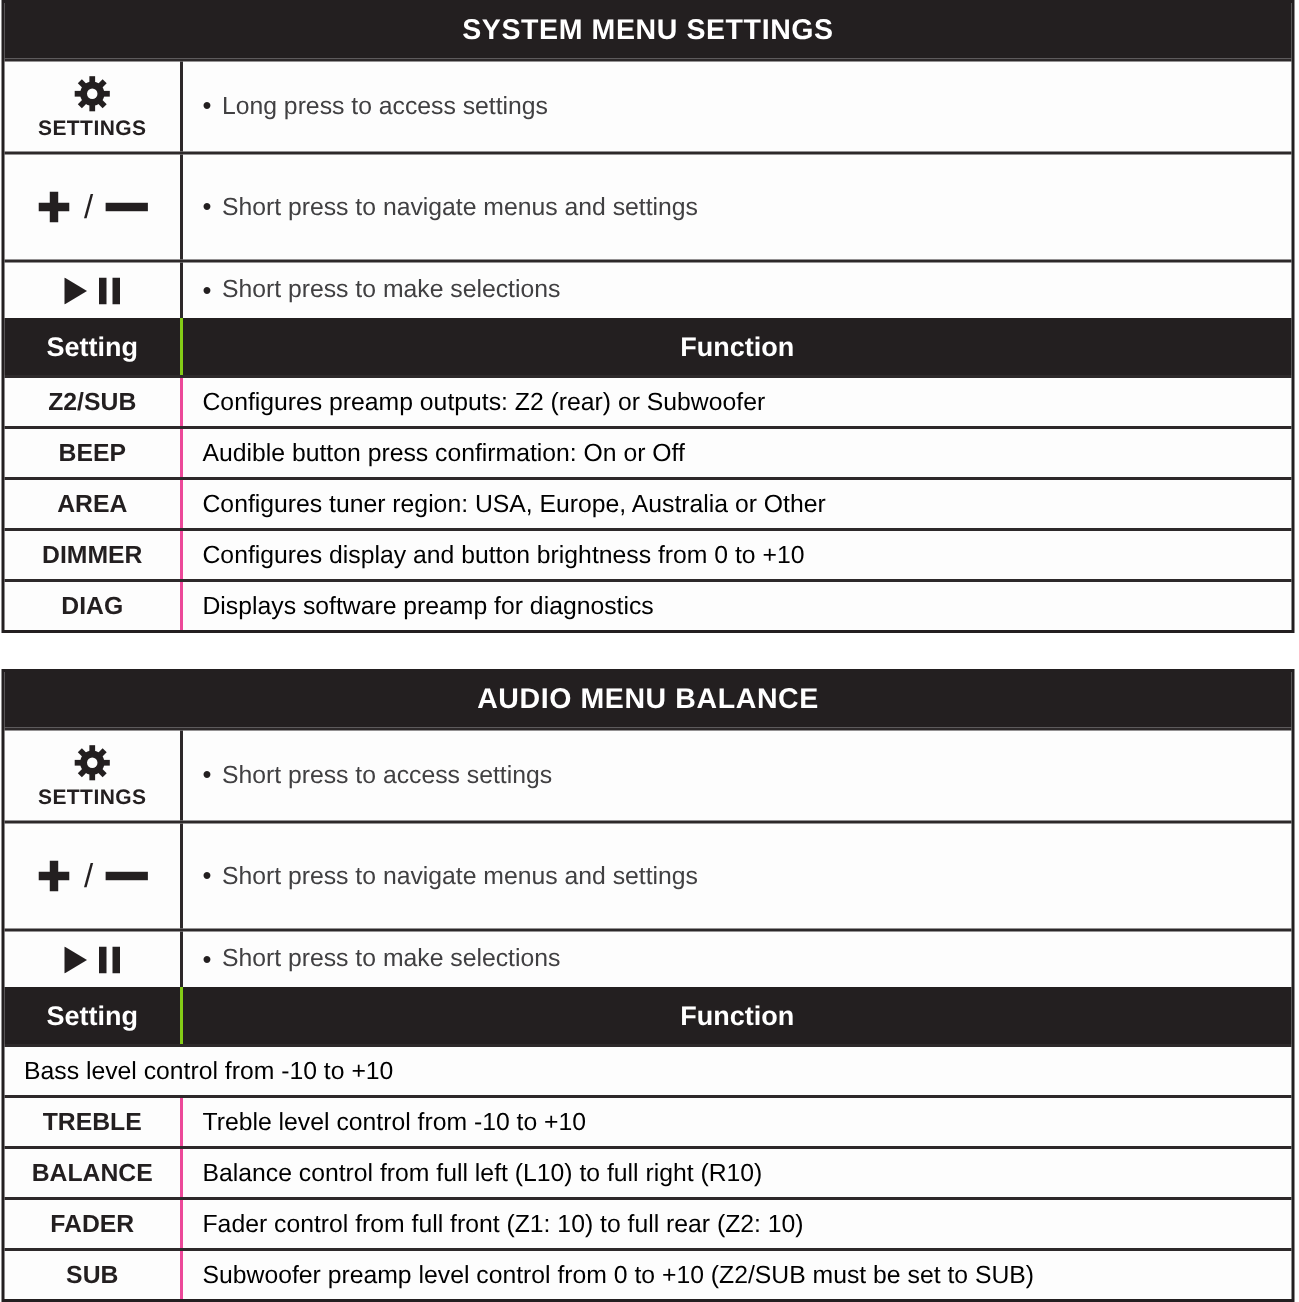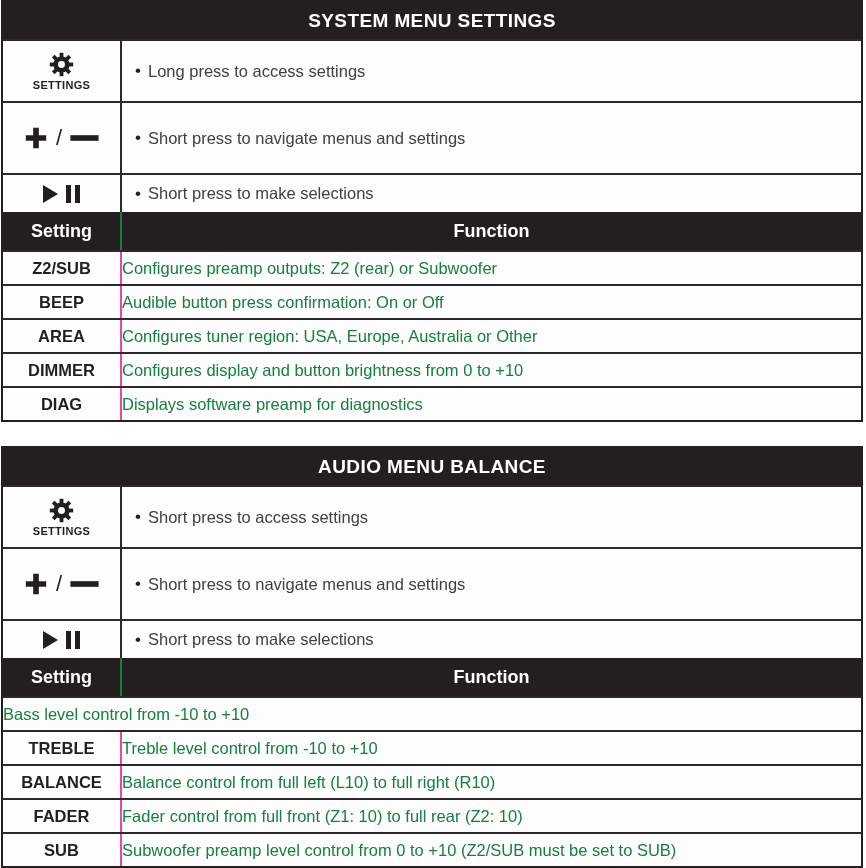--- a/index.html
+++ b/index.html
@@ -67,21 +67,21 @@
     padding-left: 13px;
     font-size: 16.5px;
   }
   .bullet {
     margin-right: 7px;
     font-size: 17px;
     color: #231f20;
   }
 
   .icon-label {
-    font-size: 11px;
+    font-size: 14px;
     font-weight: bold;
     color: #231f20;
     letter-spacing: 0.3px;
     margin-top: 1px;
   }
   .hrow-icons {
     display: flex;
     align-items: center;
     gap: 7px;
   }
@@ -89,21 +89,21 @@
     font-size: 22px;
     color: #231f20;
     font-weight: 400;
     line-height: 1;
   }
   svg { display: block; }
 
   .head-setting {
     width: 119px;
     box-sizing: border-box;
-    border-right: 2px solid #15803d;
+    border-right: 2px solid #84cc16;
     display: flex;
     align-items: center;
     justify-content: center;
     color: #ffffff;
     font-size: 18px;
     font-weight: bold;
     flex: none;
   }
   .head-function {
     flex: 1;
@@ -124,22 +124,23 @@
     justify-content: center;
     font-size: 16.5px;
     font-weight: bold;
     color: #231f20;
     flex: none;
   }
   .function-cell {
     flex: 1;
     display: flex;
     align-items: center;
+    padding-left: 13px;
     font-size: 16.5px;
-    color: #15803d;
+    color: #000000;
   }
 </style>
 </head>
 <body>
 
 <div class="page">
 
   <section class="menu-table">
     <div class="title-bar">
       <span>SYSTEM MENU SETTINGS</span>

